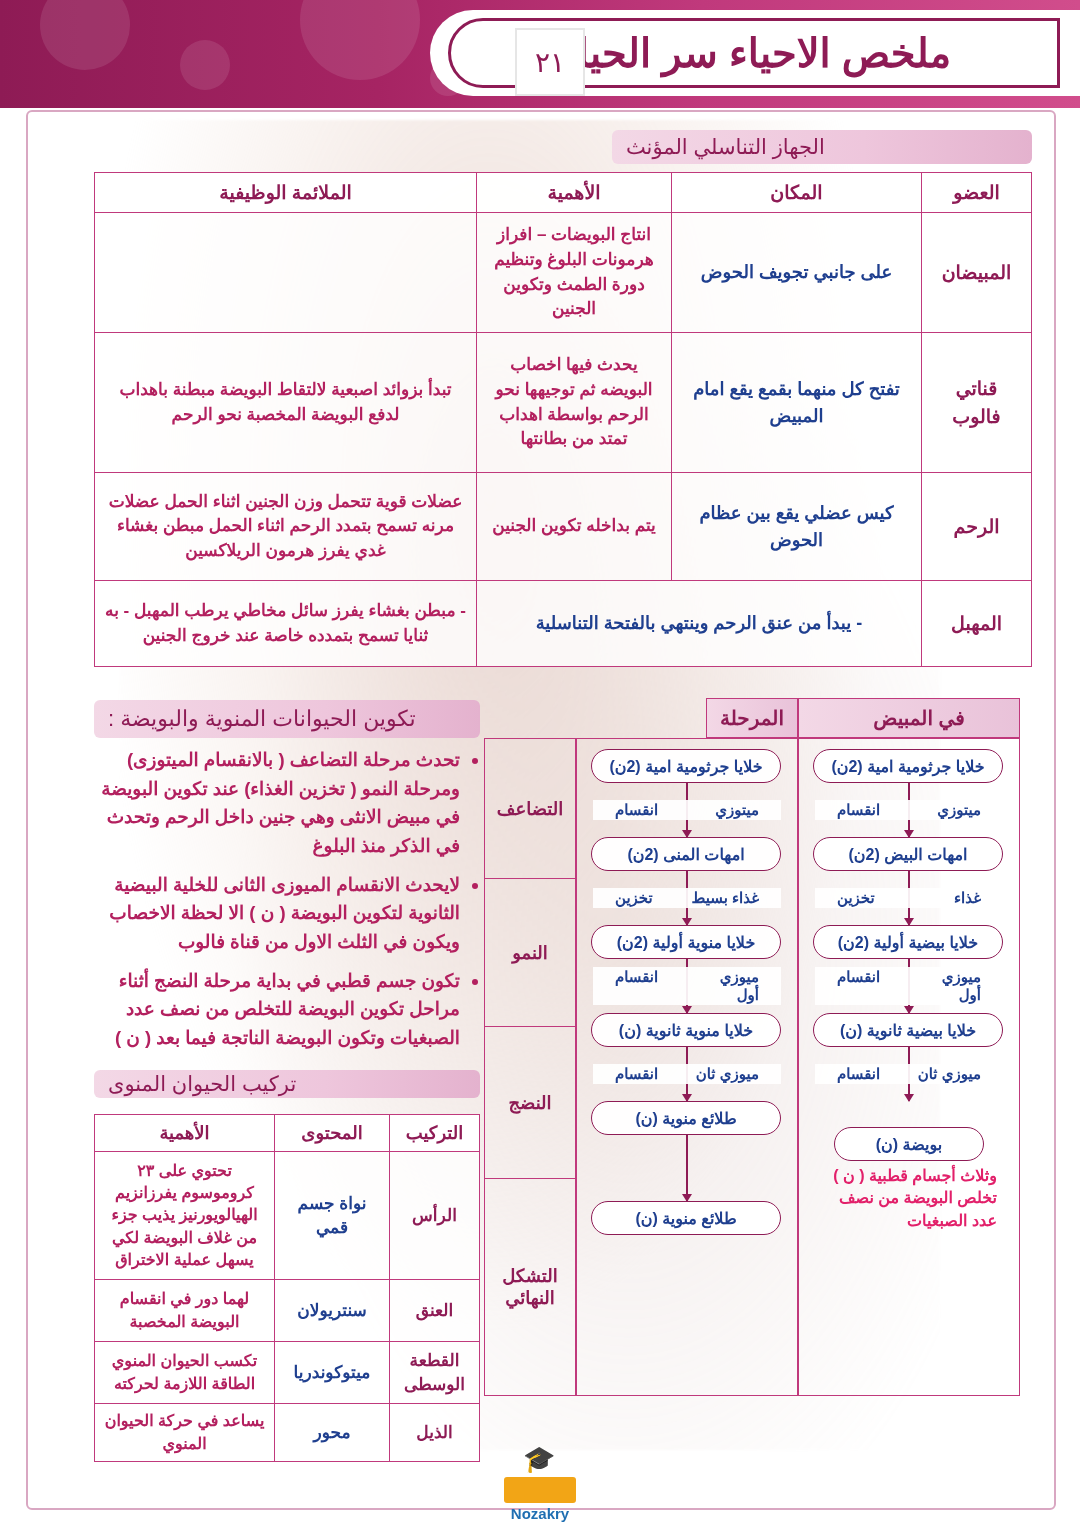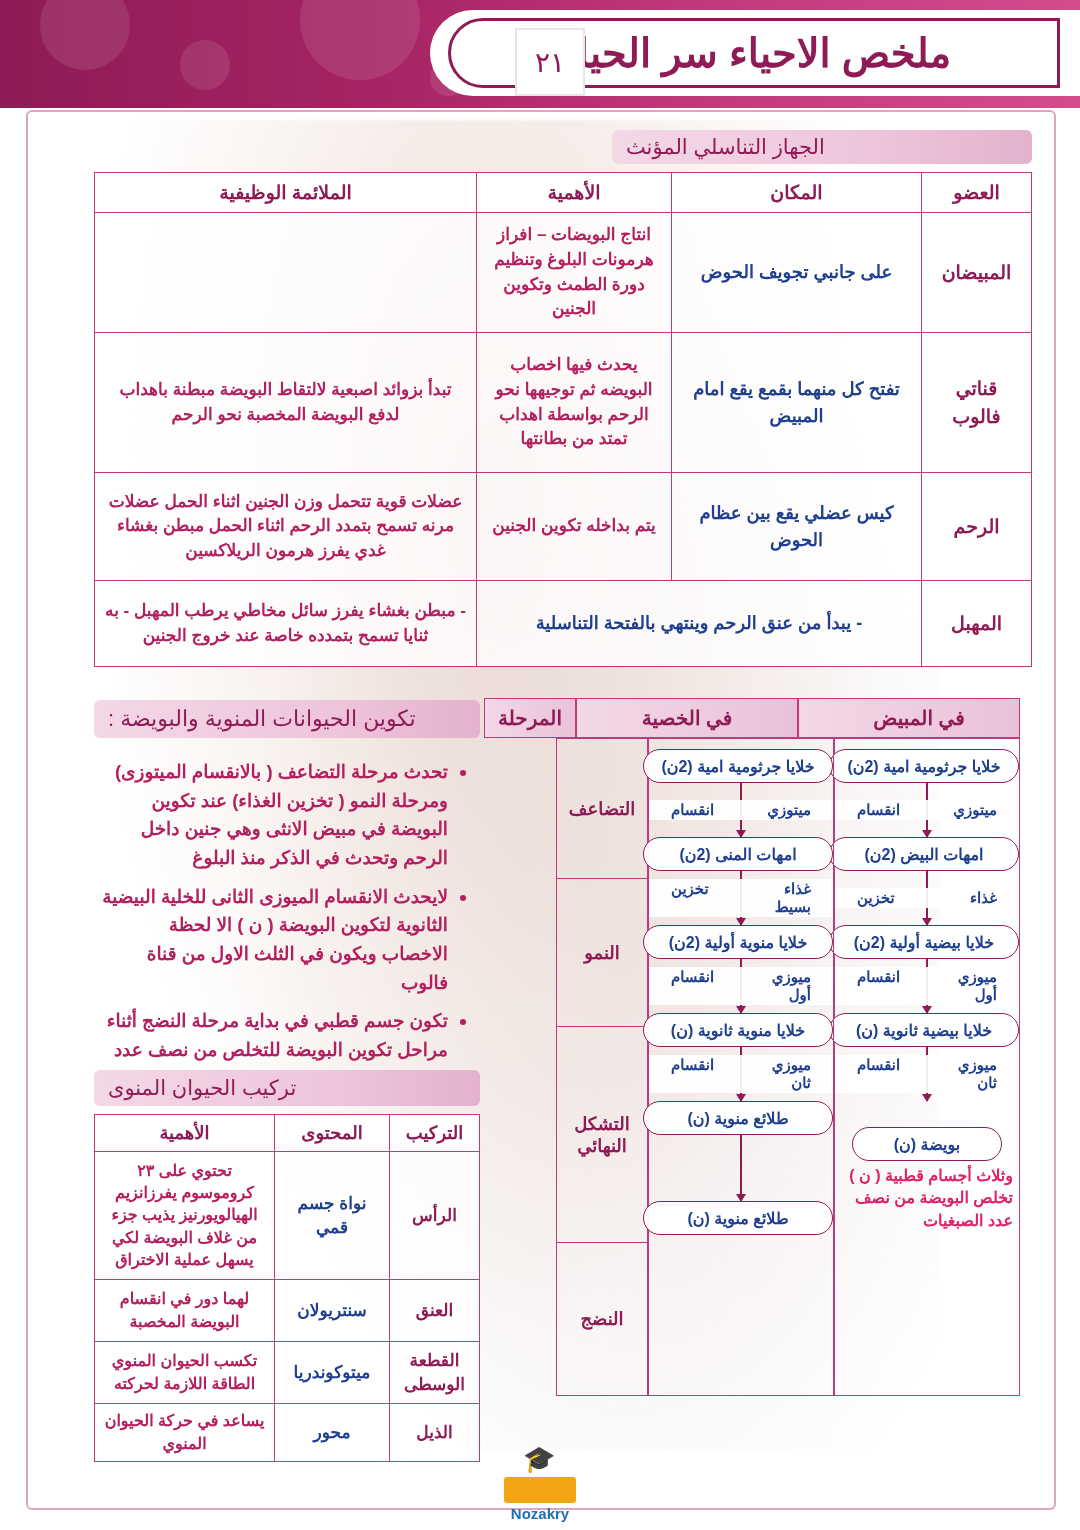--- a/index.html
+++ b/index.html
@@ -72,21 +72,21 @@
   #tbl-female th{ color:#8e1b55; font-weight:bold; font-size:19px; padding:8px 4px; background:rgba(255,255,255,.85); }
   #tbl-female td{ padding:7px 8px; line-height:1.45; }
   .c-organ{ color:#8e1b55; font-weight:bold; font-size:19px; width:110px; }
   .c-place{ color:#1f3f8f; font-weight:bold; font-size:18px; width:250px; }
   .c-imp{ color:#b3205f; font-weight:bold; font-size:17px; width:195px; }
   .c-fit{ color:#b3205f; font-weight:bold; font-size:17px; }
 
   
   .bullets{ font-size:18.5px; color:#b3205f; font-weight:bold; line-height:1.55; }
   .bullets li{ margin-bottom:10px; }
-  .bullets ul{ margin:12px; padding-right:20px; }
+  .bullets ul{ margin:0; padding-right:20px; }
 
   
   #tbl-sperm{ font-size:16px; }
   #tbl-sperm th{ color:#8e1b55; font-weight:bold; font-size:18px; padding:7px 3px; background:rgba(255,255,255,.85);}
   #tbl-sperm td{ padding:6px 6px; line-height:1.4; }
   .s-part{ color:#8e1b55; font-weight:bold; font-size:17px; width:90px; }
   .s-cont{ color:#1f3f8f; font-weight:bold; font-size:17px; width:115px; }
   .s-imp{ color:#b3205f; font-weight:bold; font-size:16px; }
   .flow-head{ display:flex; }
   .flow-head > div{
@@ -100,21 +100,21 @@
 
   .flow-body{ display:flex; }
   .stage-col{ width:92px; border:1.6px solid #c0397c; display:flex; flex-direction:column; }
   .stage-cell{
     color:#8e1b55; font-weight:bold; font-size:18px;
     display:flex; align-items:center; justify-content:center; text-align:center;
     border-bottom:1.6px solid #c0397c;
   }
   .stage-cell:last-child{ border-bottom:none; }
 
-  .chain{ width:186px; border:1.6px solid #c0397c; position:relative; padding:10px 0 8px; }
+  .chain{ width:222px; border:1.6px solid #c0397c; position:relative; padding:10px 16px 8px; }
   .node{
     margin:0 auto; width:190px; min-height:34px;
     border:1.8px solid #8e1b55; border-radius:18px;
     color:#1f3f8f; font-weight:bold; font-size:16px;
     display:flex; align-items:center; justify-content:center; text-align:center;
     background:rgba(255,255,255,.95);
   }
   .link{
     height:54px; display:flex; align-items:center; justify-content:center;
     position:relative; color:#1f3f8f; font-size:15px; font-weight:bold;
@@ -212,21 +212,21 @@
 </div>
 
 <div class="layer bullets" style="top:746px; right:600px; width:390px; text-align:right;">
   <ul>
     <li>تحدث مرحلة التضاعف ( بالانقسام الميتوزى) ومرحلة النمو ( تخزين الغذاء) عند تكوين البويضة في مبيض الانثى وهي جنين داخل الرحم وتحدث في الذكر منذ البلوغ</li>
     <li>لايحدث الانقسام الميوزى الثانى للخلية البيضية الثانوية لتكوين البويضة ( ن ) الا لحظة الاخصاب ويكون في الثلث الاول من قناة فالوب</li>
     <li>تكون جسم قطبي في بداية مرحلة النضج أثناء مراحل تكوين البويضة للتخلص من نصف عدد الصبغيات وتكون البويضة الناتجة فيما بعد ( ن )</li>
   </ul>
 </div>
 
-<div class="layer pill" style="top:1070px; right:600px; width:386px; height:36px; font-size:21px; justify-content:flex-end;">
+<div class="layer pill" style="top:1070px; right:600px; width:386px; height:28px; font-size:21px; justify-content:flex-end;">
   <span>تركيب الحيوان المنوى</span>
 </div>
 
 <div class="layer" style="top:1114px; right:600px; width:386px;">
   <table id="tbl-sperm">
     <thead>
       <tr>
         <th class="s-part">التركيب</th>
         <th class="s-cont">المحتوى</th>
         <th class="s-imp">الأهمية</th>
@@ -253,21 +253,20 @@
         <td class="s-cont">محور</td>
         <td class="s-imp">يساعد في حركة الحيوان المنوي</td>
       </tr>
     </tbody>
   </table>
 </div>
 
 <div class="layer" style="top:698px; right:60px; width:538px;">
   <div class="flow-head">
     <div class="col-right">في المبيض</div>
-    <div class="col-mid">في الخصية</div>
     <div class="col-stage">المرحلة</div>
   </div>
   <div class="flow-body">
 
     <div class="chain">
       <div class="node">خلايا جرثومية امية (2ن)</div>
       <div class="link">
           <span class="arrow"></span>
         <span class="lbl">
             <span>ميتوزي</span>
@@ -338,22 +337,22 @@
       <div class="node">طلائع منوية  (ن)</div>
       <div class="link" style="height:66px;">
           <span class="arrow"></span>
         </div>
       <div class="node">طلائع منوية  (ن)</div>
     </div>
 
     <div class="stage-col">
       <div class="stage-cell" style="height:140px;">التضاعف</div>
       <div class="stage-cell" style="height:148px;">النمو</div>
+      <div class="stage-cell" style="height:152px;">النضج</div>
       <div class="stage-cell" style="height:216px;">التشكل النهائي</div>
-      <div class="stage-cell" style="height:152px;">النضج</div>
     </div>
   </div>
 </div>
 
 <div class="logo">
   <div class="cap">🎓</div>
   <div class="book"></div>
   <div class="name">Nozakry</div>
 </div>
 

